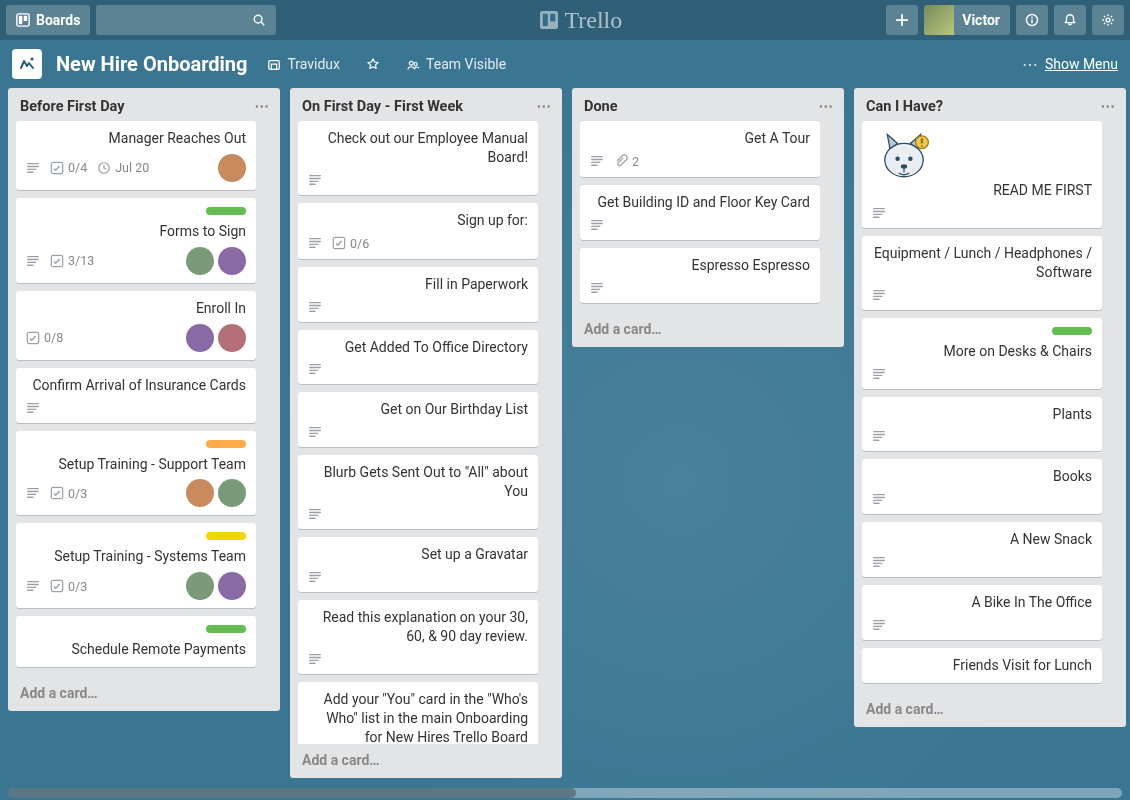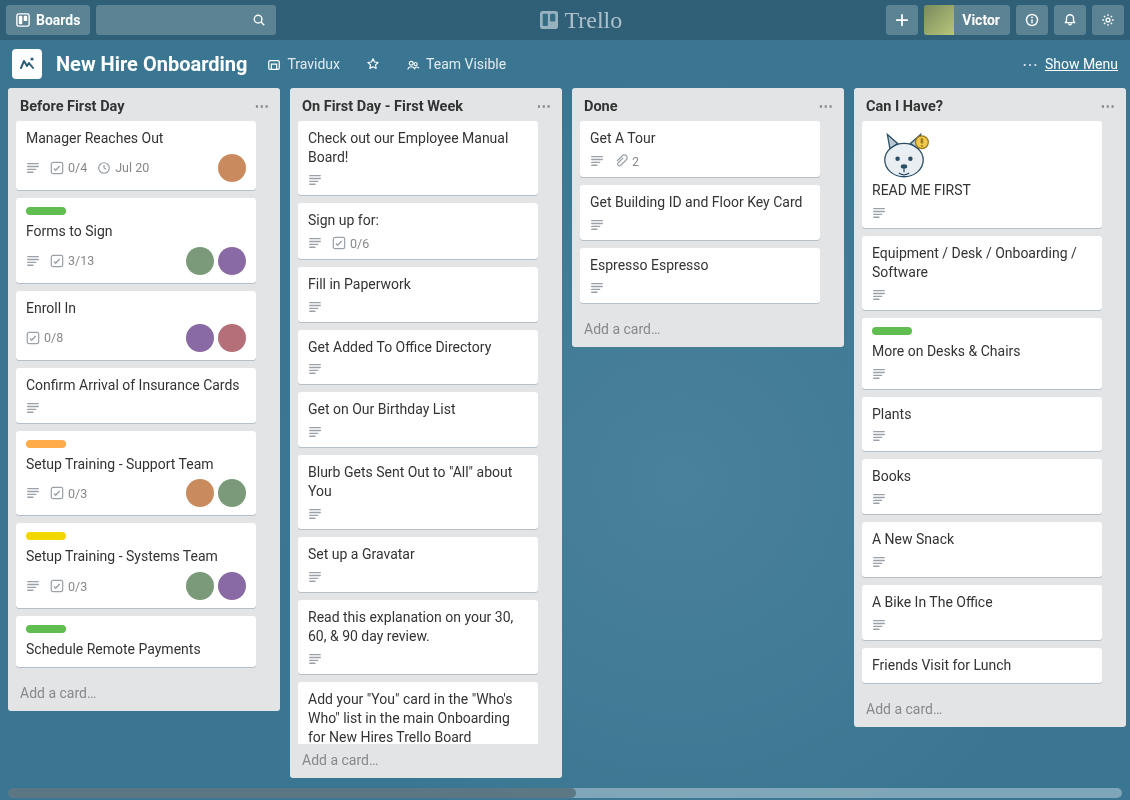--- a/index.html
+++ b/index.html
@@ -109,20 +109,21 @@
     font-weight:700;
     font-size:14.5px;
     color:#333;
     text-align:right;
   }
   .list-header .dots { margin-left:auto; color:#888; cursor:pointer; letter-spacing:1px;}
   .list-cards {
     padding: 0 24px 2px 8px;
     overflow-y: auto;
     flex: 1 1 auto;
+    text-align: right;
   }
   .list-cards::-webkit-scrollbar { width: 8px; }
   .list-cards::-webkit-scrollbar-thumb { background: rgba(9,45,66,.22); border-radius: 4px; }
   .card {
     background:#fff;
     border-radius:3px;
     box-shadow: 0 1px 0 rgba(9,45,66,.2);
     margin-bottom: 8px;
     padding: 8px 10px 8px 10px;
     font-size:14px;
@@ -145,20 +146,21 @@
   .members { margin-left:auto; display:flex; gap:4px; }
   .member {
     width:28px; height:28px; border-radius:50%;
     background:#ccc; display:inline-block;
     background-size:cover;
   }
   .add-card {
     padding: 8px 12px 10px 12px;
     color:#888; font-size:14px;
     cursor:pointer;
+    font-weight:bold;
   }
   .hscroll {
     position:absolute; left:8px; right:8px; bottom:2px; height:10px;
     background: rgba(255,255,255,0.35); border-radius:5px;
   }
   .hscroll .thumb { height:100%; width:51%; background: rgba(0,0,0,0.28); border-radius:5px; }
 
   
   .ico { width:14px; height:14px; display:inline-block; }
   svg { display:block; }
@@ -564,21 +566,21 @@
             <div class="card-title">READ ME FIRST</div>
             <div class="badges">
               <span class="badge">
                 <svg viewBox="0 0 16 16" width="14" height="14">
                   <path d="M2 3h12M2 6.3h12M2 9.6h9M2 12.9h6" stroke="#9aa1a8" stroke-width="1.6" stroke-linecap="round"></path>
                 </svg>
               </span>
             </div>
           </div>
           <div class="card">
-            <div class="card-title">Equipment / Desk / Onboarding / Software</div>
+            <div class="card-title">Equipment / Lunch / Headphones / Software</div>
             <div class="badges">
               <span class="badge">
                 <svg viewBox="0 0 16 16" width="14" height="14">
                   <path d="M2 3h12M2 6.3h12M2 9.6h9M2 12.9h6" stroke="#9aa1a8" stroke-width="1.6" stroke-linecap="round"></path>
                 </svg>
               </span>
             </div>
           </div>
           <div class="card"><span class="label-pill" style="background: rgb(97, 189, 79);"></span><br><div class="card-title">More on Desks &amp; Chairs</div><div class="badges">
               <span class="badge">

